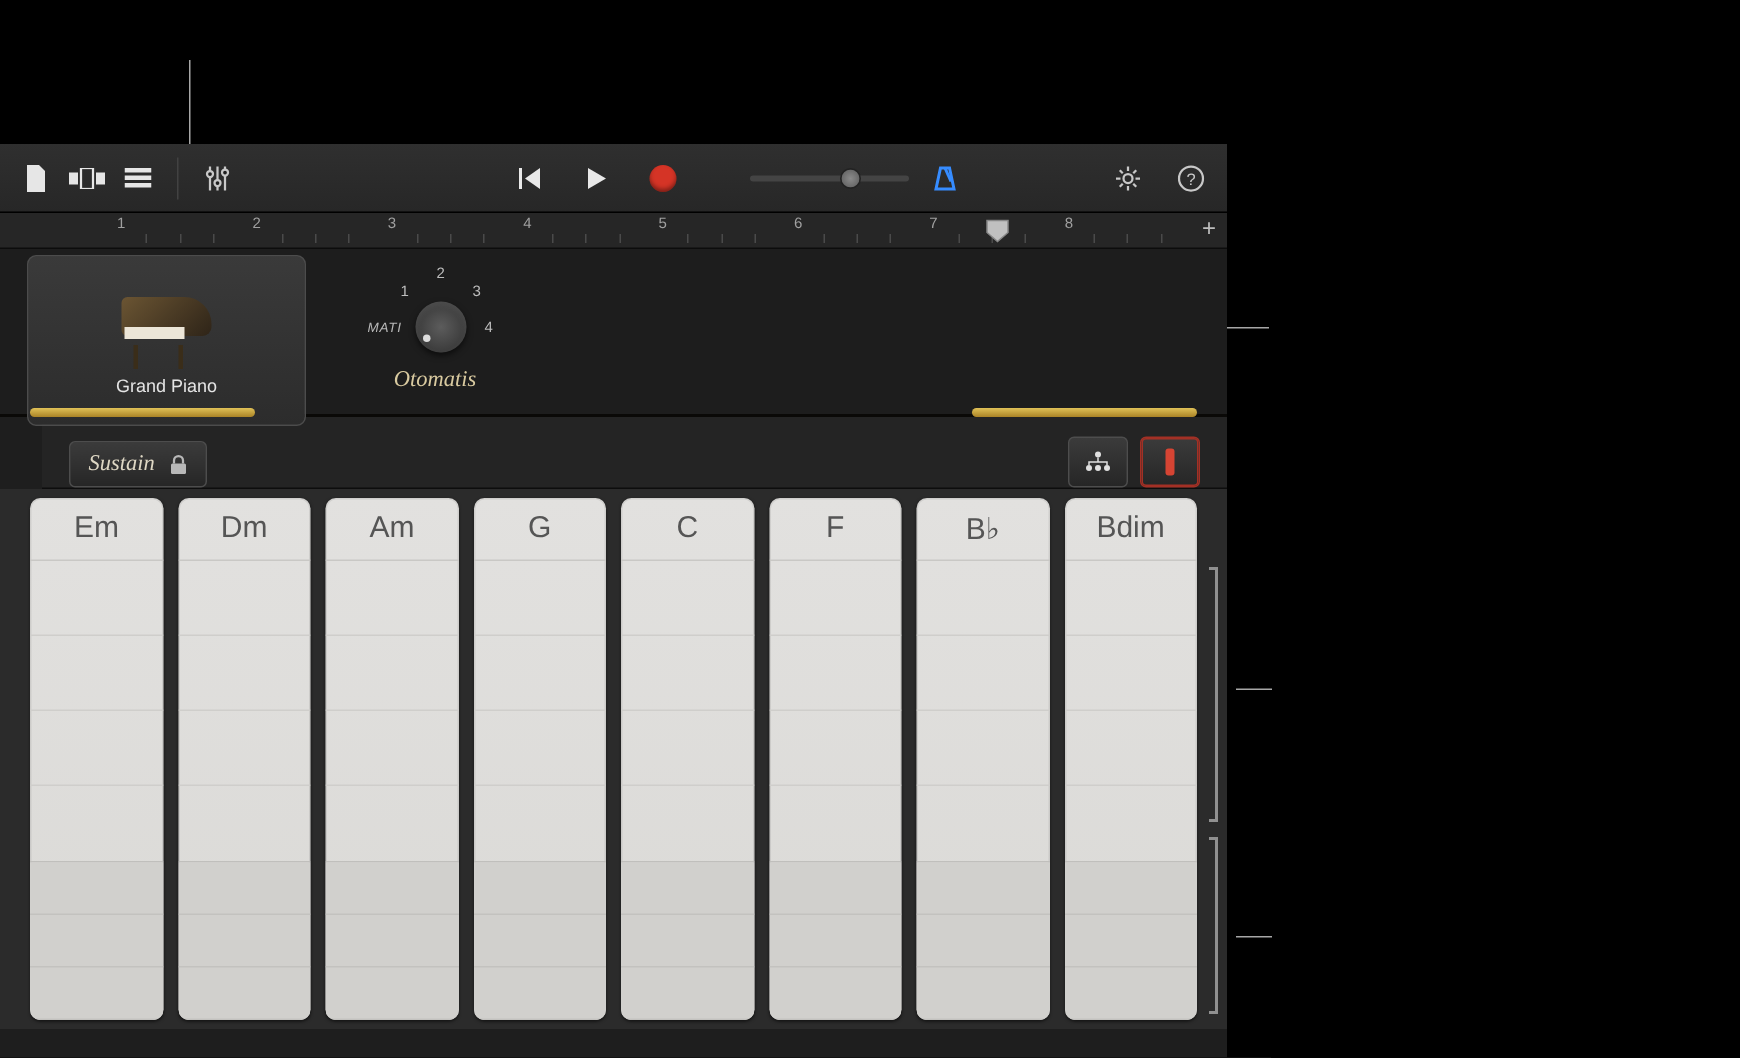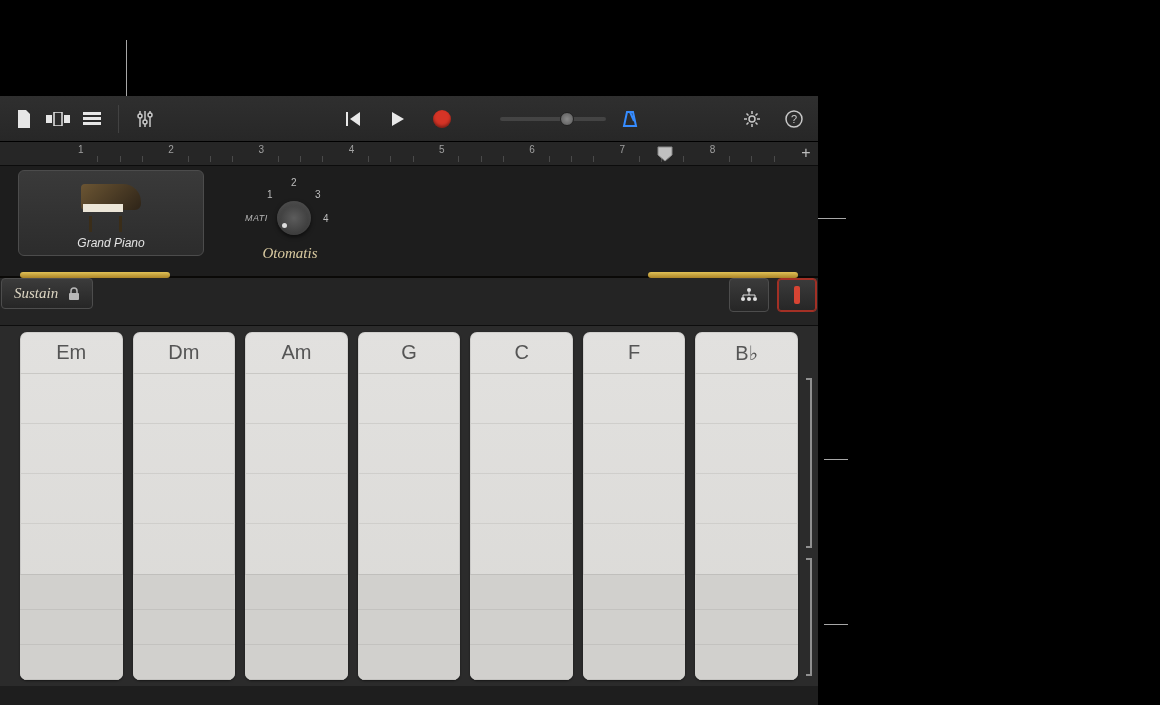--- a/index.html
+++ b/index.html
@@ -71,27 +71,26 @@
     color:#bdbdbd; font-size:16px; line-height:14px; text-align:center; cursor:pointer;
   }
   
   .track-row {
     height: 112px;
     position: relative;
     background: #1d1d1d;
     border-bottom: 2px solid #0a0907;
   }
   .track-header {
-    position:absolute; left:18px; top:4px; width:186px; height:86px;
+    position:absolute; left:18px; top:4px; width:186px; height:114px;
     background: linear-gradient(#3a3a3a,#2c2c2c);
     border-radius: 6px;
     border: 1px solid #4c4c4c;
     display:flex; flex-direction:column; align-items:center; justify-content:center;
     color:#ddd;
-    font-style:italic;
   }
   .piano-pic { width:80px; height:56px; position:relative; }
   .piano-pic .body { position:absolute; left:10px; top:8px; width:60px; height:26px;
     background: linear-gradient(135deg,#6b5533,#2e2418); border-radius:4px 18px 6px 4px; }
   .piano-pic .keys { position:absolute; left:12px; top:28px; width:40px; height:8px; background:#ece6d8; }
   .piano-pic .leg1, .piano-pic .leg2 { position:absolute; width:3px; height:16px; background:#3a2d19; bottom:0; }
   .piano-pic .leg1 { left:18px; } .piano-pic .leg2 { left:48px; }
   .track-name { font-size:12px; color:#e4e4e4; margin-top:4px; }
   
   .knob-area {
@@ -113,23 +112,24 @@
   .knob-label { font-family: 'Brush Script MT', cursive; font-style:italic; color:#d9caa0; font-size:15px; margin-top:2px; }
   
   .brass-bar {
     position:absolute; left:0; right:0; bottom:-2px; height:6px;
   }
   .brass-seg { position:absolute; height:6px; background: linear-gradient(#e0c157,#aa8326); border-radius:3px; }
   
   .ctrl-row {
     height: 48px;
     background: #242424;
-    display:flex; align-items:flex-start; justify-content:space-between;
-    padding: 0 1px;
+    display:flex; align-items:flex-end; justify-content:space-between;
+    padding: 0 18px;
     border-bottom: 1px solid #0d0d0d;
+    margin-left: 28px;
   }
   .sustain-btn {
     display:flex; align-items:center; gap:10px;
     background: linear-gradient(#3b3b3b,#262626);
     border:1px solid #4d4d4d; border-radius:4px;
     padding: 6px 12px; color:#ded7c4; font-style:italic; font-family:'Brush Script MT', cursive;
     font-size:15px; cursor:pointer;
   }
   .right-ctrls { display:flex; gap:8px; }
   .sq-btn {
@@ -475,20 +475,34 @@
             <div class="row"></div>
             <div class="row"></div>
             <div class="row"></div>
           </div>
           <div class="seg-lower">
             <div class="row"></div>
             <div class="row"></div>
             <div class="row"></div>
           </div>
         </div>
+        <div class="strip">
+          <div class="chord-label">Bdim</div>
+          <div class="seg-upper">
+            <div class="row"></div>
+            <div class="row"></div>
+            <div class="row"></div>
+            <div class="row"></div>
+          </div>
+          <div class="seg-lower">
+            <div class="row"></div>
+            <div class="row"></div>
+            <div class="row"></div>
+          </div>
+        </div>
       </div>
     <div class="bracket top"></div>
     <div class="bracket bot"></div>
   </div>
 
 </div>
 
 <div class="callout" style="left:824px; top:459px; width:24px;"></div>
 <div class="callout" style="left:824px; top:624px; width:24px;"></div>
 

